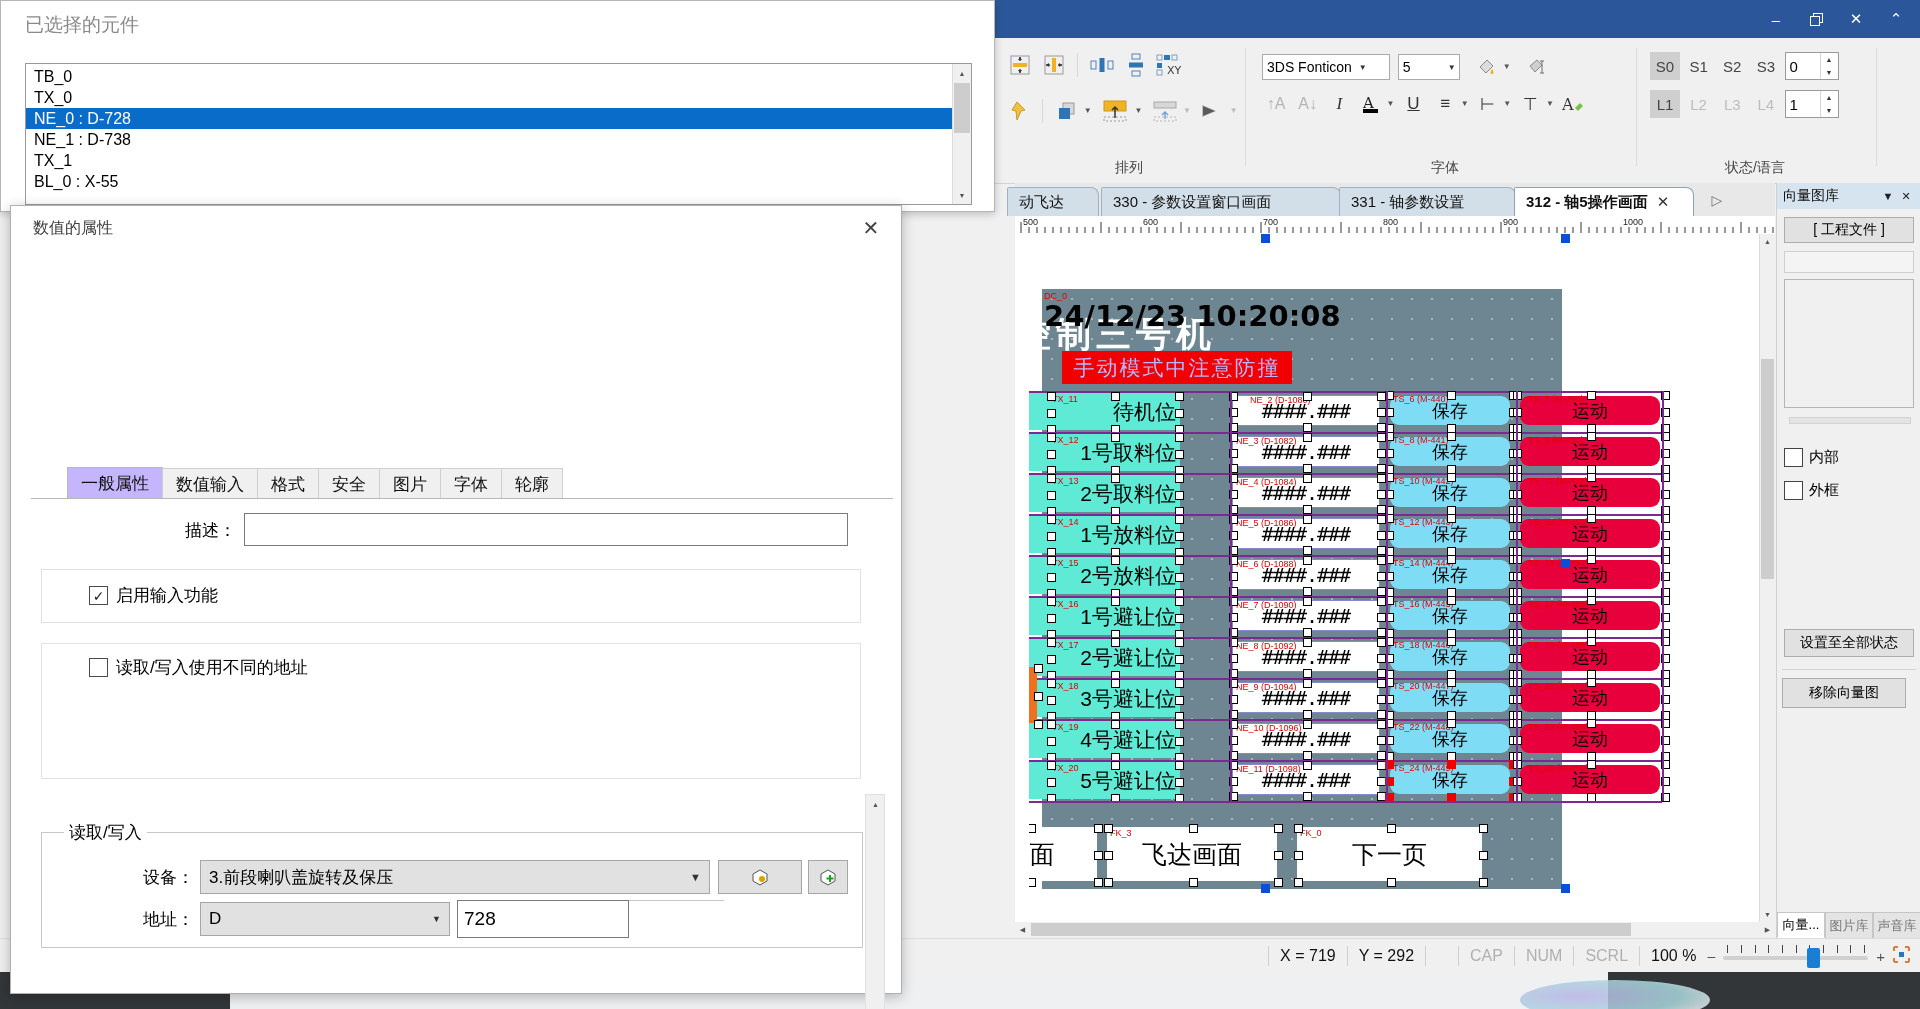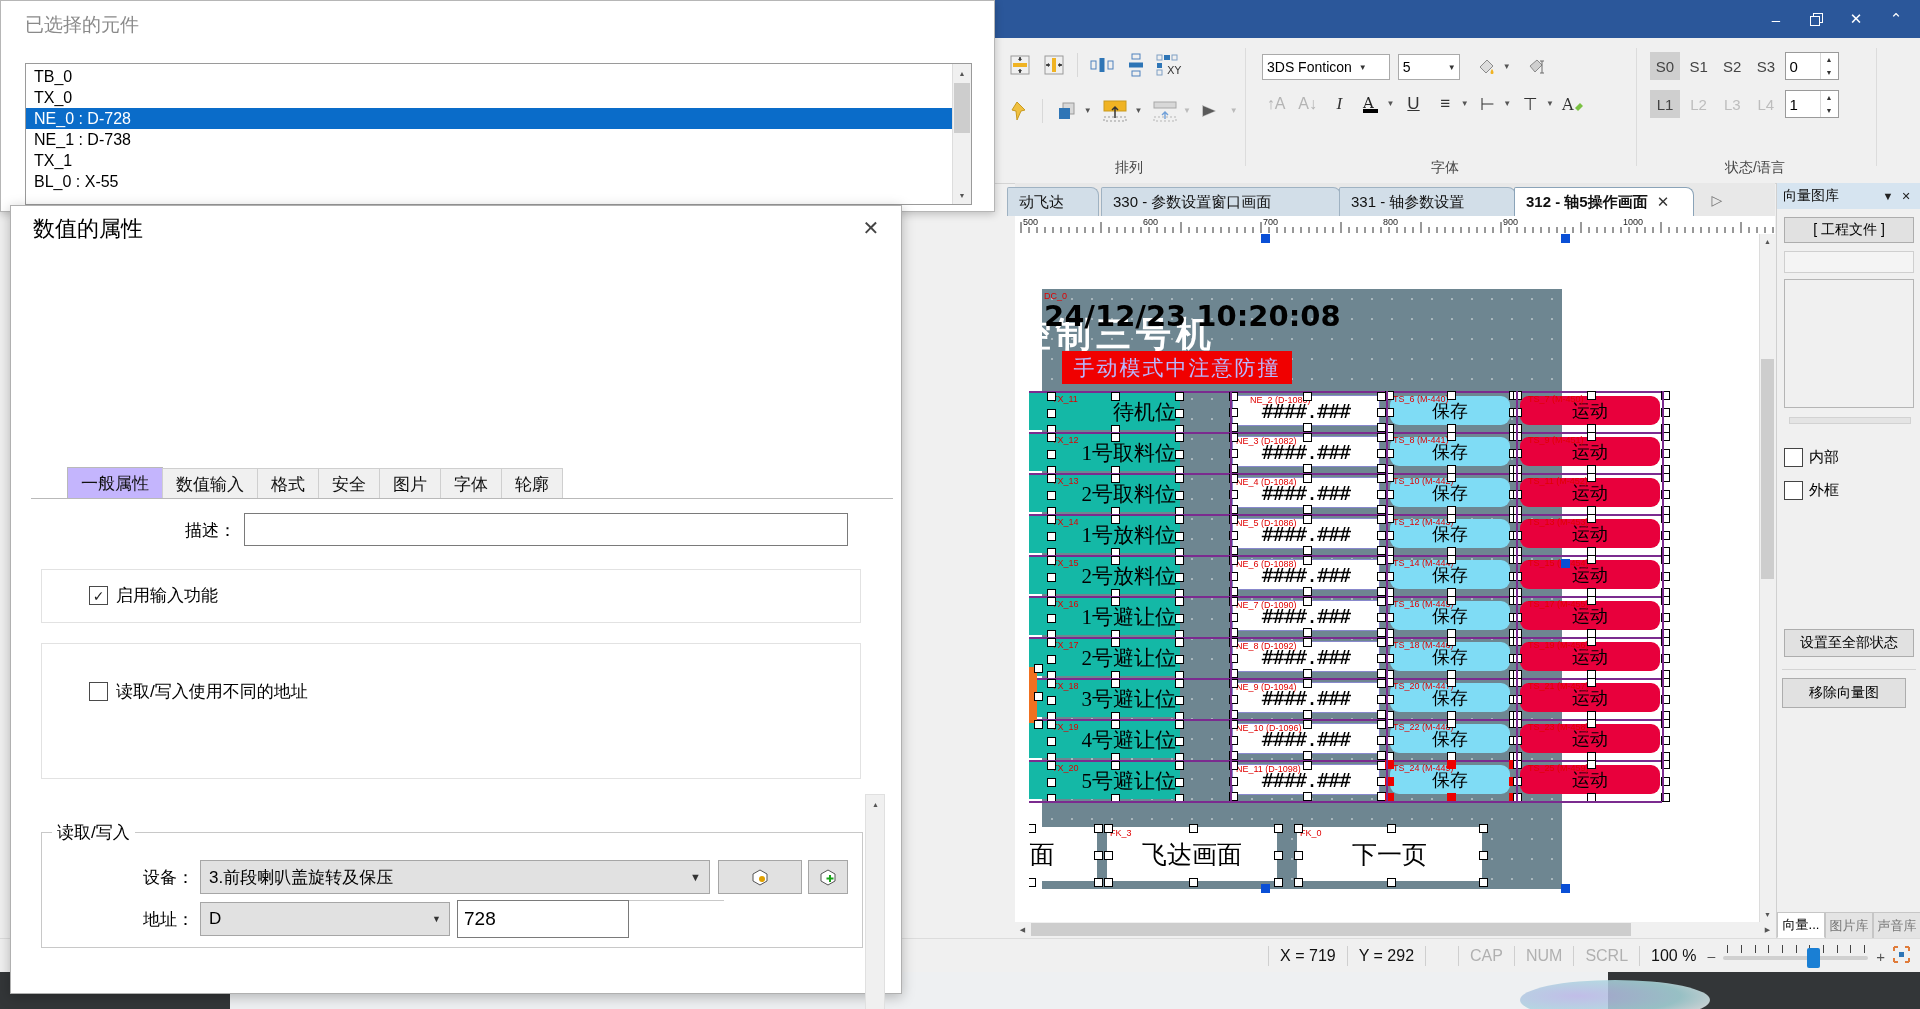--- a/index.html
+++ b/index.html
@@ -65,22 +65,22 @@
   .sel-handle.red{background:#e00;border-color:#e00;}
 
   .tagtxt{position:absolute;color:#e00000;font-size:9px;line-height:9px;white-space:nowrap;font-family:"Liberation Sans",sans-serif;}
 
   .hmi-title{position:absolute;color:#fff;font-size:35px;font-weight:bold;letter-spacing:5px;white-space:nowrap;
              font-family:"DejaVu Sans",sans-serif;}
   .hmi-clock{position:absolute;color:#000;font-size:29px;font-weight:bold;white-space:nowrap;font-family:"DejaVu Sans",sans-serif;}
   .hmi-warn{position:absolute;background:#f00000;color:#b8b8ff;font-size:21px;letter-spacing:2px;
             display:flex;align-items:center;justify-content:center;white-space:nowrap;font-family:"DejaVu Sans",sans-serif;}
 
-  .row-label{position:absolute;background:#14b8a6;color:#000;font-size:21px;display:flex;align-items:center;
-             justify-content:flex-end;padding-right:4px;box-sizing:border-box;white-space:nowrap;font-family:Liberation Serif, serif;}
+  .row-label{position:absolute;background:#5eead4;color:#000;font-size:21px;display:flex;align-items:center;
+             justify-content:flex-end;padding-right:4px;box-sizing:border-box;white-space:nowrap;font-family:Liberation Sans, sans-serif;}
   .row-num{position:absolute;background:#fff;border:1px solid #8888cc;color:#000;font-size:20px;
            display:flex;align-items:center;justify-content:center;box-sizing:border-box;
            font-family:"DejaVu Sans Mono",monospace;letter-spacing:-1px;}
   .row-save{position:absolute;background:#7fdcf5;border-radius:9px;color:#000;font-size:18px;
             display:flex;align-items:center;justify-content:center;box-sizing:border-box;font-family:"DejaVu Sans",sans-serif;}
   .row-move{position:absolute;background:#e8003c;border-radius:9px;color:#000;font-size:18px;
             display:flex;align-items:center;justify-content:center;box-sizing:border-box;font-family:"DejaVu Sans",sans-serif;}
   .grid-line-h{position:absolute;height:2px;background:#7b2b8f;}
   .grid-line-v{position:absolute;width:2px;background:#7b2b8f;}
 
@@ -129,41 +129,41 @@
   #selwin-title{position:absolute;left:0;top:0;width:993px;height:48px;display:flex;align-items:center;padding-left:24px;box-sizing:border-box;
                 font-size:19px;color:#8a8a8a;background:#fff;}
   #selwin-list{position:absolute;left:24px;top:62px;width:945px;height:140px;border:1px solid #9a9a9a;background:#fff;overflow:hidden;}
   .sl-item{height:21px;line-height:21px;padding-left:8px;font-size:16px;color:#000;white-space:nowrap;font-family:"Liberation Sans",sans-serif;}
   .sl-item.sel{background:#0a6cc9;color:#fff;}
   #selwin-sb{position:absolute;right:0;top:0;width:18px;height:140px;background:#f0f0f0;border-left:1px solid #ddd;}
 
   
   #dlg{position:absolute;left:10px;top:205px;width:890px;height:787px;background:#fff;border:1px solid #b0b0b0;box-shadow:0 3px 12px rgba(0,0,0,.25);}
   #dlg-title{position:absolute;left:0;top:0;width:890px;height:45px;display:flex;align-items:center;background:#fff;}
-  #dlg-title .t{margin-left:22px;font-size:22px;color:#000000;}
+  #dlg-title .t{margin-left:22px;font-size:16px;color:#404040;}
   #dlg-close{position:absolute;right:10px;top:7px;width:40px;height:30px;display:flex;align-items:center;justify-content:center;font-size:20px;color:#444;}
 
   #dlg-tabs{position:absolute;left:20px;top:258px;display:flex;align-items:flex-end;height:35px;}
   .dtab{height:31px;padding:0 13px;display:flex;align-items:center;font-size:17px;color:#111;background:#f0f0f0;border:1px solid #cfcfcf;
         border-bottom:none;margin-right:-1px;box-sizing:border-box;}
   .dtab.active{background:#c4b5fd;height:32px;border-color:#b9b9b9;margin-left:36px;}
   #dlg-tabline{position:absolute;left:20px;top:292px;width:862px;height:1px;background:#b9b9b9;}
 
   #dlg-body{position:absolute;left:20px;top:293px;width:862px;height:480px;background:#fff;}
   .fld-label{position:absolute;font-size:17px;color:#000;text-align:right;}
   .fld-input{position:absolute;background:#fff;border:1px solid #7a7a7a;box-sizing:border-box;font-size:17px;
              display:flex;align-items:center;padding-left:6px;color:#000;}
   .panel-box{position:absolute;border:1px solid #e2e2e2;box-sizing:border-box;background:#fff;}
   .chk{position:absolute;display:flex;align-items:center;font-size:17px;color:#000;}
   .chk .box{width:19px;height:19px;border:1px solid #4a4a4a;background:#fff;margin-right:8px;display:flex;align-items:center;justify-content:center;
             font-size:14px;color:#222;box-sizing:border-box;}
   #dlg-scroll{position:absolute;right:8px;top:295px;width:20px;height:285px;background:#f0f0f0;border:1px solid #e0e0e0;box-sizing:border-box;}
 
   fieldset.grp{position:absolute;border:1px solid #c8c8c8;margin:0;padding:0;}
-  fieldset.grp legend{font-size:17px;color:#000;padding:0 5px;margin-left:10px;}
+  fieldset.grp legend{font-size:17px;color:#000;padding:0 5px;margin-left:22px;}
   .sel-combo{position:absolute;height:34px;background:#e1e1e1;border:1px solid #a6a6a6;box-sizing:border-box;display:flex;align-items:center;
              font-size:17px;padding-left:8px;color:#000;}
   .sel-combo .car{position:absolute;right:8px;font-size:11px;color:#333;}
   .tool-sq{position:absolute;background:#e1e1e1;border:1px solid #a6a6a6;box-sizing:border-box;display:flex;align-items:center;justify-content:center;}
 </style>
 </head>
 <body>
 
 <div id="app-window">
 
@@ -1079,21 +1079,21 @@
     <div class="fld-input" style="left:213px;top:14px;width:604px;height:33px;"></div>
 
     <div class="panel-box" style="left:10px;top:70px;width:820px;height:54px;">
       <div class="chk" style="left:47px;top:14px;">
         <span class="box">✓</span>
         <span>启用输入功能</span>
       </div>
     </div>
 
     <div class="panel-box" style="left:10px;top:144px;width:820px;height:136px;">
-      <div class="chk" style="left:47px;top:36px;">
+      <div class="chk" style="left:47px;top:12px;">
         <span class="box"></span>
         <span>读取/写入使用不同的地址</span>
       </div>
     </div>
 
     <fieldset class="grp" style="left:10px;top:322px;width:820px;height:125px;">
       <legend>读取/写入</legend>
       <div class="fld-label" style="left:42px;top:22px;width:110px;">设备：</div>
       <div class="sel-combo" style="left:158px;top:16px;width:510px;">
         <span>3.前段喇叭盖旋转及保压</span>

